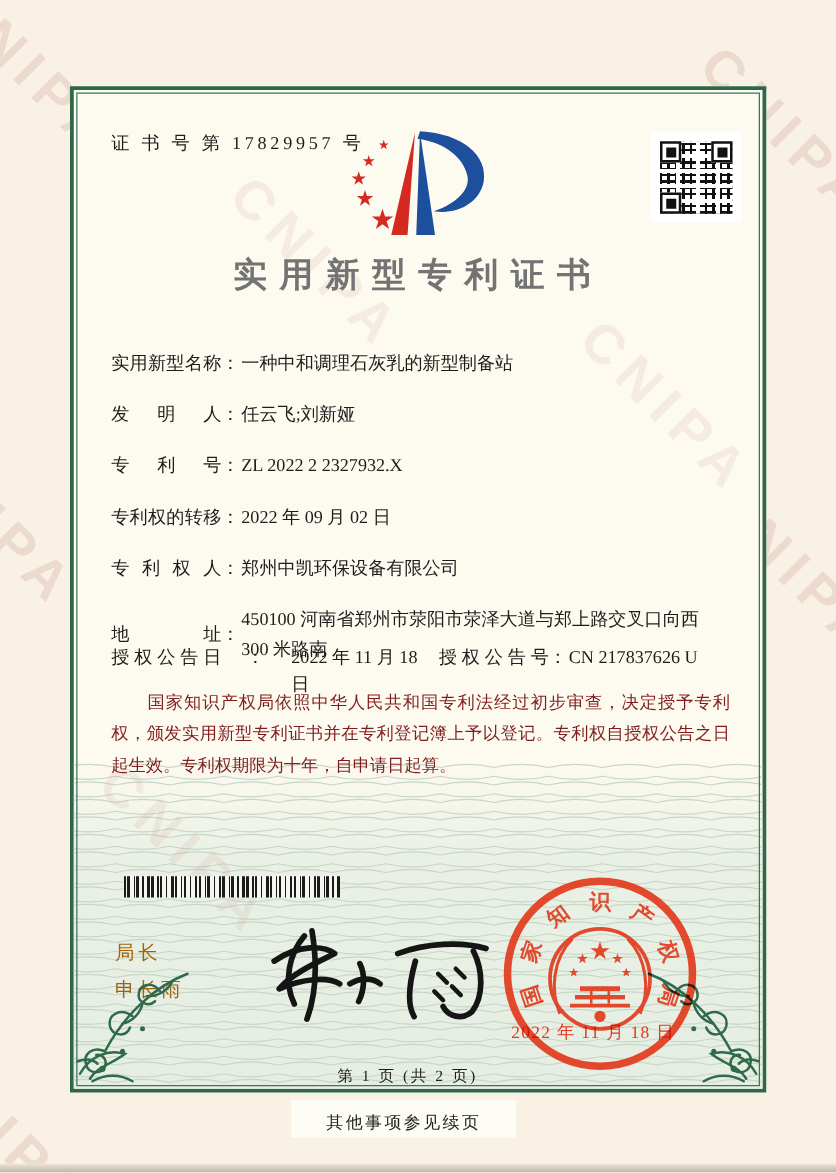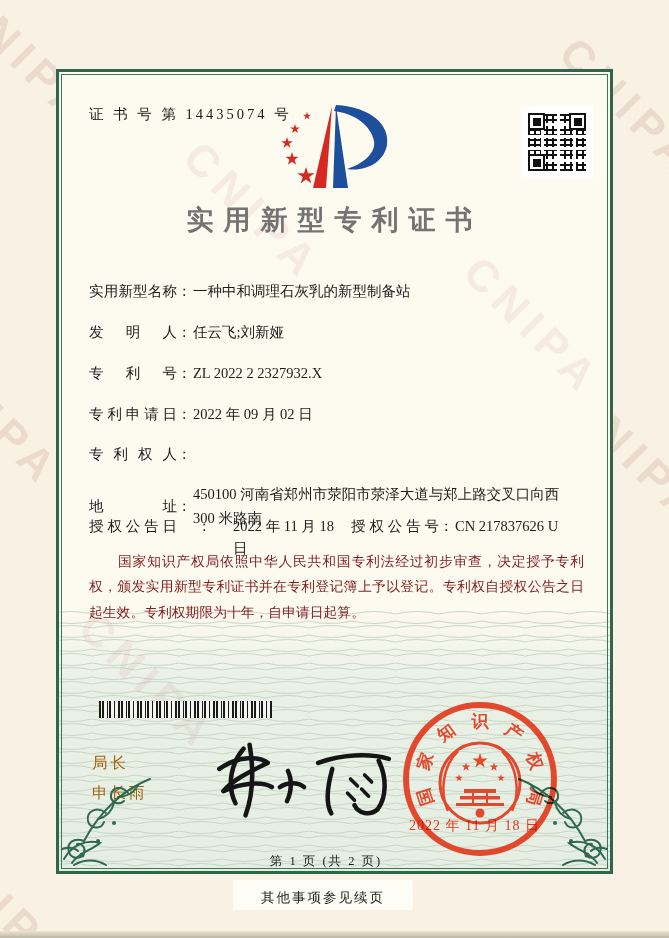--- a/index.html
+++ b/index.html
@@ -134,21 +134,21 @@
         <path d="M-10 250 q22 5 44 0 q22 5 44 0 q22 5 44 0 q22 5 44 0 q22 5 44 0 q22 5 44 0 q22 5 44 0 q22 5 44 0 q22 5 44 0 q22 5 44 0 q22 5 44 0 q22 5 44 0 q22 5 44 0 q22 5 44 0" fill="none" stroke="#c7d7c4" stroke-width="1"></path>
         <path d="M-10 257 q22 -5 44 0 q22 -5 44 0 q22 -5 44 0 q22 -5 44 0 q22 -5 44 0 q22 -5 44 0 q22 -5 44 0 q22 -5 44 0 q22 -5 44 0 q22 -5 44 0 q22 -5 44 0 q22 -5 44 0 q22 -5 44 0 q22 -5 44 0" fill="none" stroke="#c7d7c4" stroke-width="1"></path>
       </svg>
   </div>
 
   <div class="wm wm-in" style="left:150px;top:60px;">CNIPA</div>
   <div class="wm wm-in" style="left:430px;top:175px;">CNIPA</div>
   <div class="wm wm-in" style="left:45px;top:530px;">CNIPA</div>
 
   <div class="content">
-    <div class="cert-no">证 书 号 第 14435074 号</div>
+    <div class="cert-no">证 书 号 第 17829957 号</div>
 
     <svg class="logo" viewBox="0 0 118 98">
       <defs>
         <path id="st" d="M0 -1 L0.2245 -0.309 0.951 -0.309 0.3633 0.118 0.5878 0.809 0 0.382 -0.5878 0.809 -0.3633 0.118 -0.951 -0.309 -0.2245 -0.309 Z"></path>
       </defs>
       <path d="M60 7 C95 9 114 27 111 47 C108 64 90 74 71 71 C89 65 100 54 98 43 C95 28 80 16 58 13 Z" fill="#1d4f9c"></path>
       <polygon points="56,8 50,90 37,90" fill="#d42a22"></polygon>
       <polygon points="60,8 72,90 57,90" fill="#1d4f9c"></polygon>
       <use href="#st" transform="translate(31 18) scale(4.2)" fill="#d42a22"></use>
       <use href="#st" transform="translate(19 31) scale(5)" fill="#d42a22"></use>
@@ -178,27 +178,28 @@
         <span class="flabel">发明人</span>
           <span class="fcolon">：</span>
         <span class="fvalue">任云飞;刘新娅</span>
       </div>
       <div class="frow">
         <span class="flabel">专利号</span>
           <span class="fcolon">：</span>
         <span class="fvalue">ZL 2022 2 2327932.X</span>
       </div>
       <div class="frow">
-        <span class="flabel">专利申请日</span>
+        <span class="flabel">专利权的转移</span>
           <span class="fcolon">：</span>
         <span class="fvalue">2022 年 09 月 02 日</span>
       </div>
       <div class="frow">
         <span class="flabel">专利权人</span>
           <span class="fcolon">：</span>
+        <span class="fvalue">郑州中凯环保设备有限公司</span>
       </div>
       <div class="frow">
         <span class="flabel">地址</span>
           <span class="fcolon">：</span>
         <span class="fvalue">450100 河南省郑州市荥阳市荥泽大道与郑上路交叉口向西 300 米路南</span>
       </div>
     </div>
 
     <div class="grant">
       <div class="gpair first">

